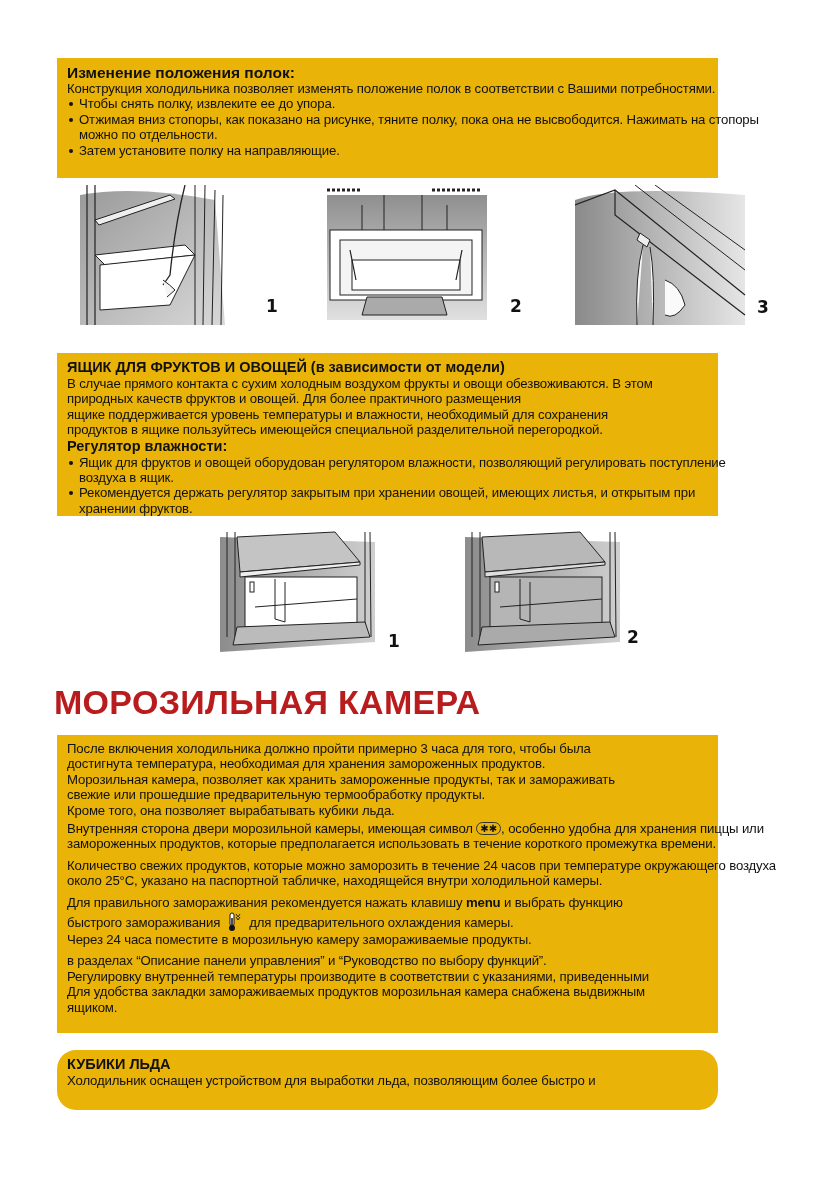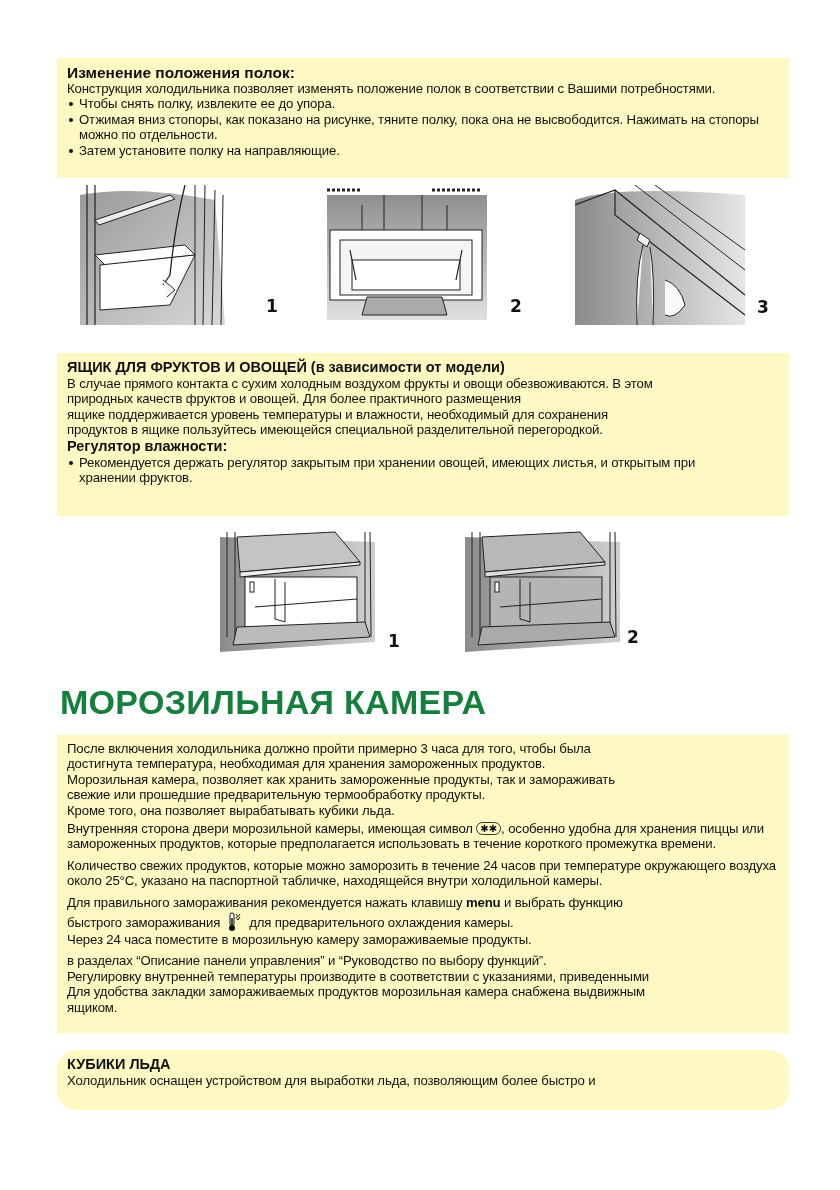--- a/index.html
+++ b/index.html
@@ -2,22 +2,22 @@
 <html><head>
 <meta charset="utf-8">
 <style>
   * { margin: 0; padding: 0; box-sizing: border-box; }
   html, body { width: 840px; height: 1190px; background: #ffffff; overflow: hidden; }
   body { position: relative; font-family: "Liberation Sans", "DejaVu Sans", sans-serif; color: #111; }
 
   .panel {
     position: absolute;
     left: 57px;
-    width: 732px;
-    background: #fef9c3;
+    width: 661px;
+    background: #eab308;
     padding: 6px 10px 6px 10px;
     font-size: 13.2px;
     line-height: 15.4px;
     letter-spacing: -0.15px;
   }
   .panel .h {
     font-weight: bold;
     font-size: 14.5px;
     line-height: 17px;
     letter-spacing: 0;
@@ -47,26 +47,26 @@
   .fignum {
     position: absolute;
     font-family: "DejaVu Sans", sans-serif;
     font-weight: bold;
     font-size: 17px;
     color: #111;
   }
 
   .big-title {
     position: absolute;
-    left: 60px; top: 683px;
+    left: 54px; top: 683px;
     font-family: "Liberation Sans", sans-serif;
     font-weight: bold;
     font-size: 34px;
     letter-spacing: 0.3px;
-    color: #15803d;
+    color: #b91c1c;
   }
 
   .inline-stars {
     display: inline-block;
     border: 1px solid #333;
     border-radius: 7px;
     font-size: 10px;
     line-height: 11px;
     padding: 0 3px;
     vertical-align: 1px;
@@ -152,20 +152,21 @@
 <div class="fignum" style="left:757px; top:297px;">3</div>
 
 <div class="panel" id="panel-crisper">
   <div class="h">ЯЩИК ДЛЯ ФРУКТОВ И ОВОЩЕЙ (в зависимости от модели)</div>
   <p>В случае прямого контакта с сухим холодным воздухом фрукты и овощи обезвоживаются. В этом</p>
   <p>природных качеств фруктов и овощей. Для более практичного размещения</p>
   <p>ящике поддерживается уровень температуры и влажности, необходимый для сохранения</p>
   <p>продуктов в ящике пользуйтесь имеющейся специальной разделительной перегородкой.</p>
   <div class="h">Регулятор влажности:</div>
   <ul>
+    <li style="width:705px;">Ящик для фруктов и овощей оборудован регулятором влажности, позволяющий регулировать поступление воздуха в ящик.</li>
     <li style="width:680px;">Рекомендуется держать регулятор закрытым при хранении овощей, имеющих листья, и открытым при хранении фруктов.</li>
   </ul>
 </div>
 
 <div class="fig" style="left:215px; top:527px;">
   <svg width="170" height="125" viewBox="0 0 170 125">
     <defs>
       <linearGradient id="g4" x1="0" y1="0" x2="1" y2="0">
         <stop offset="0" stop-color="#8c8c8c"></stop>
           <stop offset="1" stop-color="#cfcfcf"></stop>

